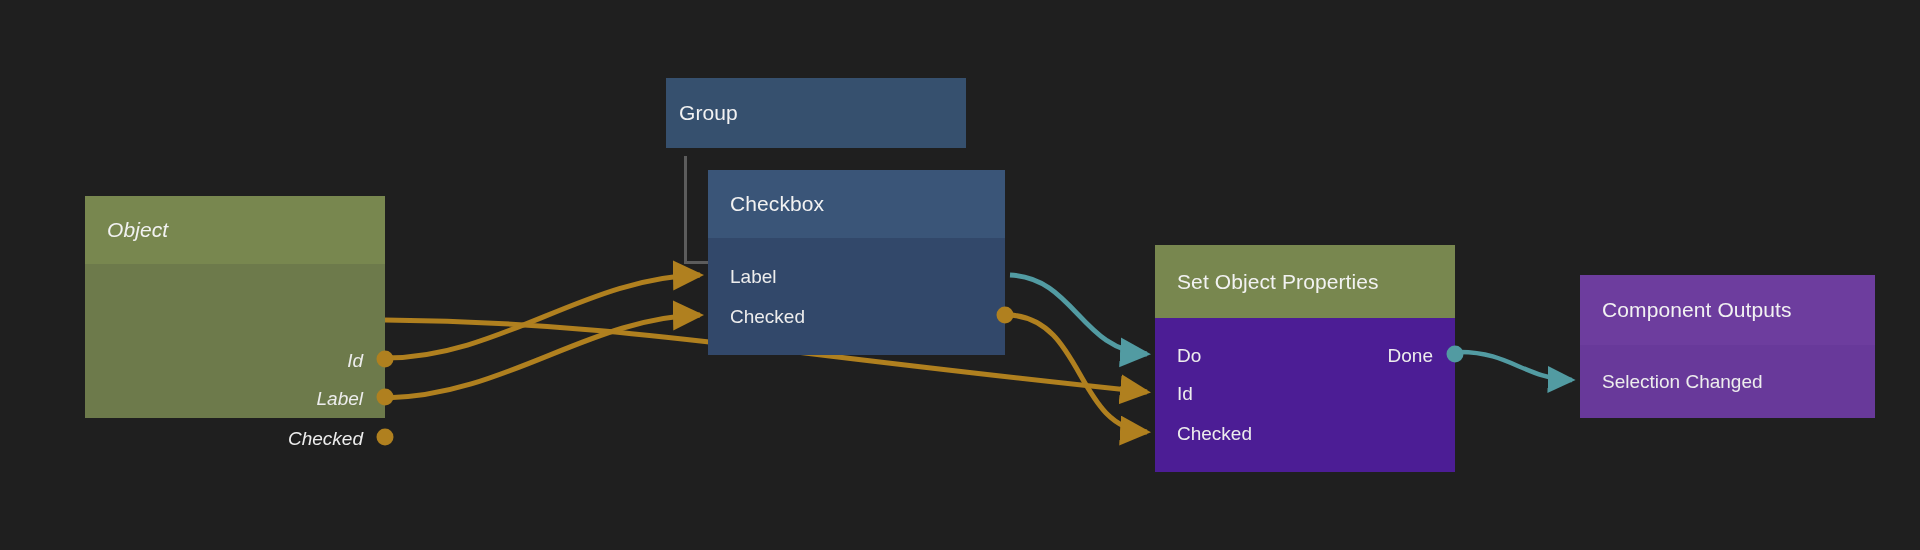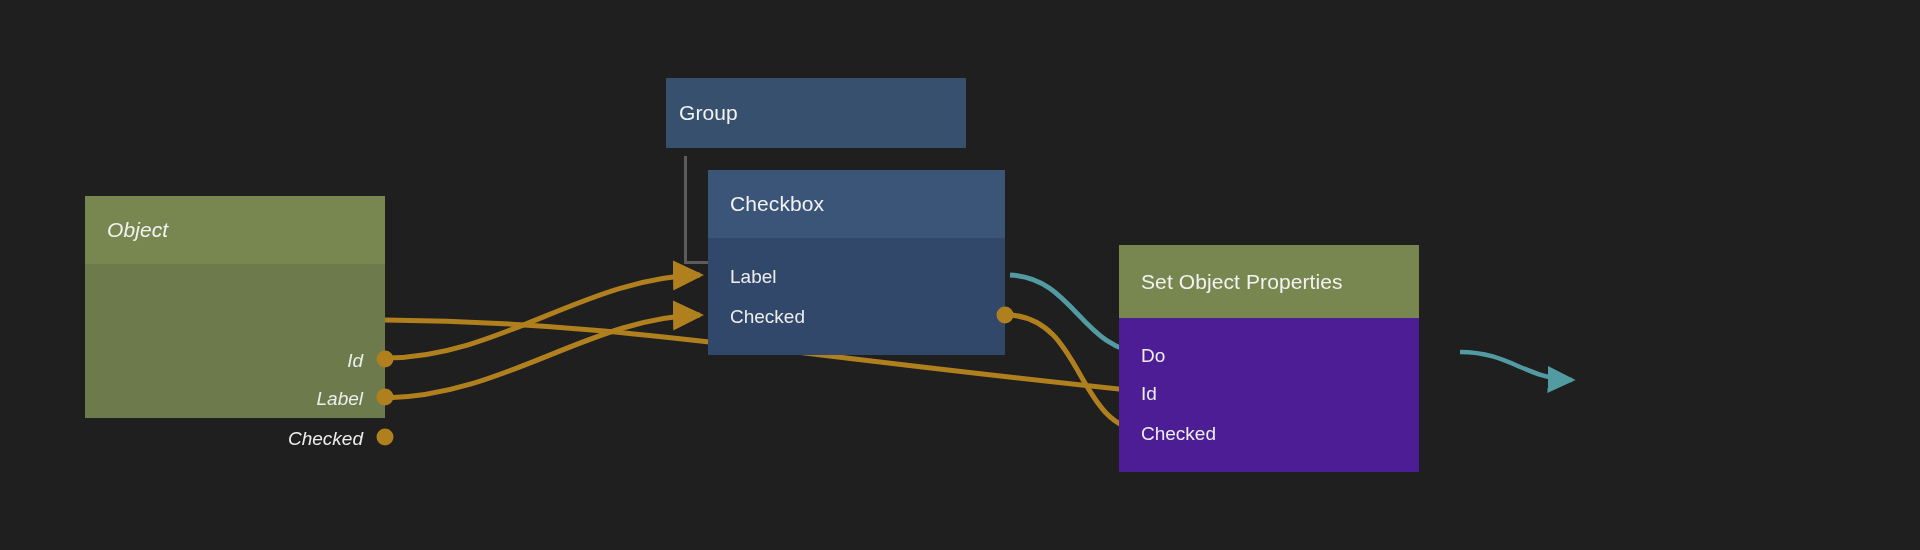--- a/index.html
+++ b/index.html
@@ -157,31 +157,45 @@
       <div class="port-row in" style="top:64px;">
         <span class="port-label">Checked</span>
       </div>
       <div class="port-row out" style="top:64px;">
         <span class="port-label"></span>
         <span class="port-dot dot-amber"></span>
       </div>
     </div>
   </div>
 
-  <div class="node" style="left:1119px; top:245px; width:300px; height:227px;">
+  <div class="node" style="left:1155px; top:245px; width:300px; height:227px;">
     <div class="node-header" style="height:73px; background:#78874f;">
       <span>Set Object Properties</span>
     </div>
     <div class="node-body" style="height:154px; background:#4c1d95;">
       <div class="port-row in" style="top:23px;">
         <span class="port-label">Do</span>
       </div>
       <div class="port-row in" style="top:61px;">
         <span class="port-label">Id</span>
       </div>
       <div class="port-row in" style="top:101px;">
         <span class="port-label">Checked</span>
       </div>
-    </div>
-  </div>
-
+      <div class="port-row out" style="top:23px;">
+        <span class="port-label">Done</span>
+        <span class="port-dot dot-teal"></span>
+      </div>
+    </div>
+  </div>
+
+  <div class="node" style="left:1580px; top:275px; width:295px; height:143px;">
+    <div class="node-header" style="height:70px; background:#6d3d9e;">
+      <span>Component Outputs</span>
+    </div>
+    <div class="node-body" style="height:73px; background:#68399a;">
+      <div class="port-row in" style="top:22px;">
+        <span class="port-label">Selection Changed</span>
+      </div>
+    </div>
+  </div>
 
 </div>
 
 </body></html>

